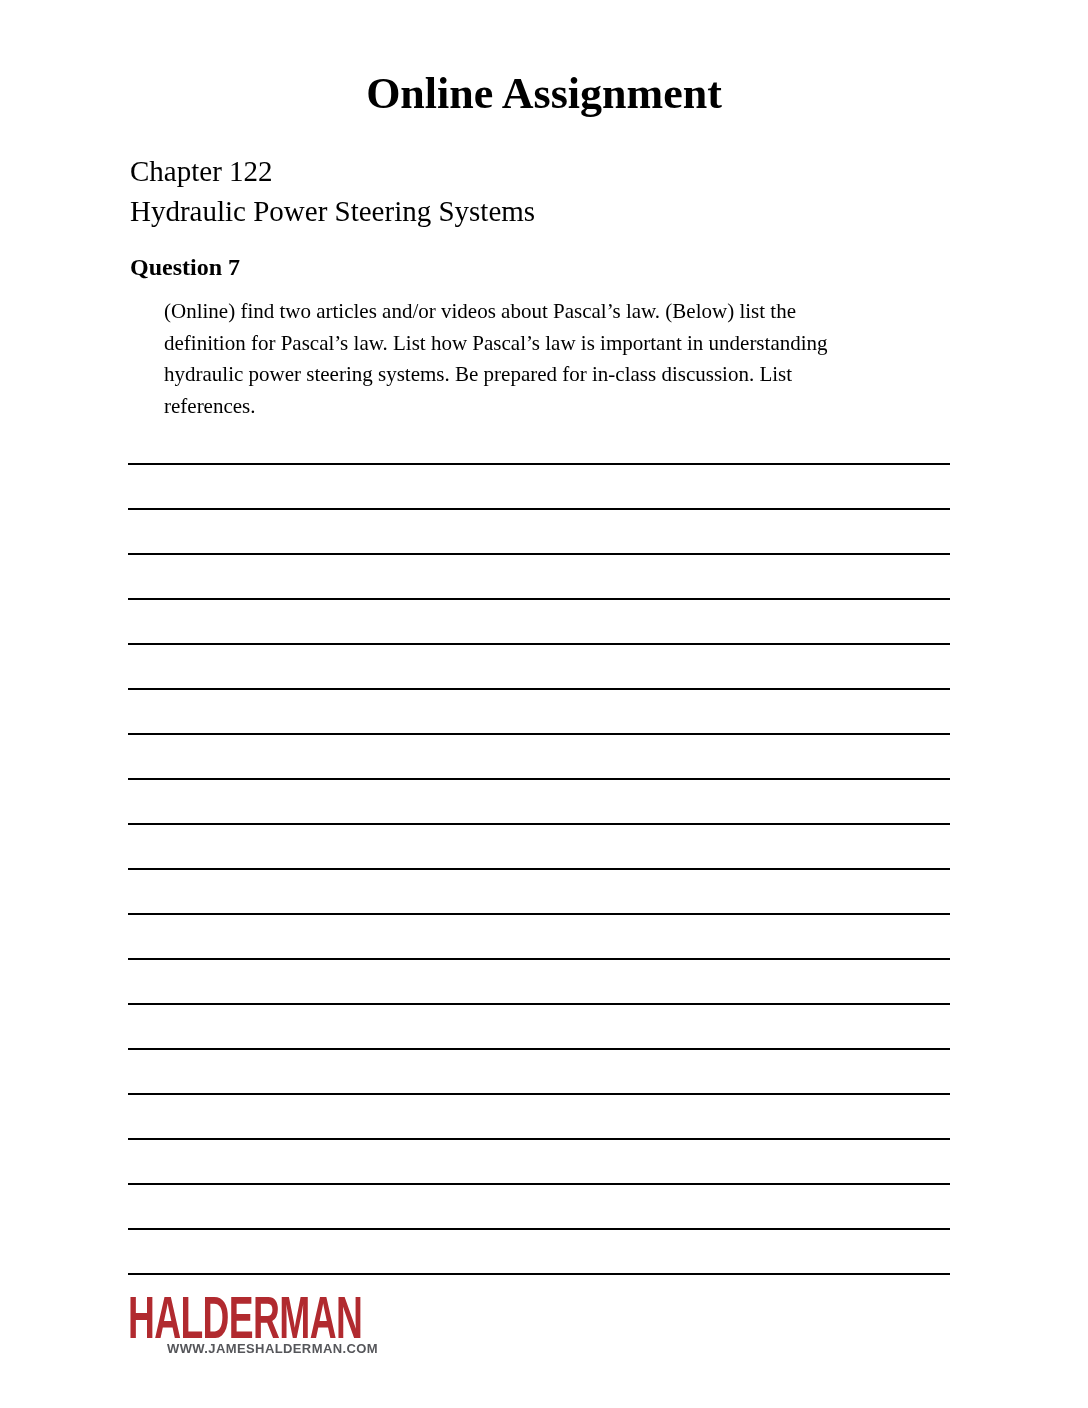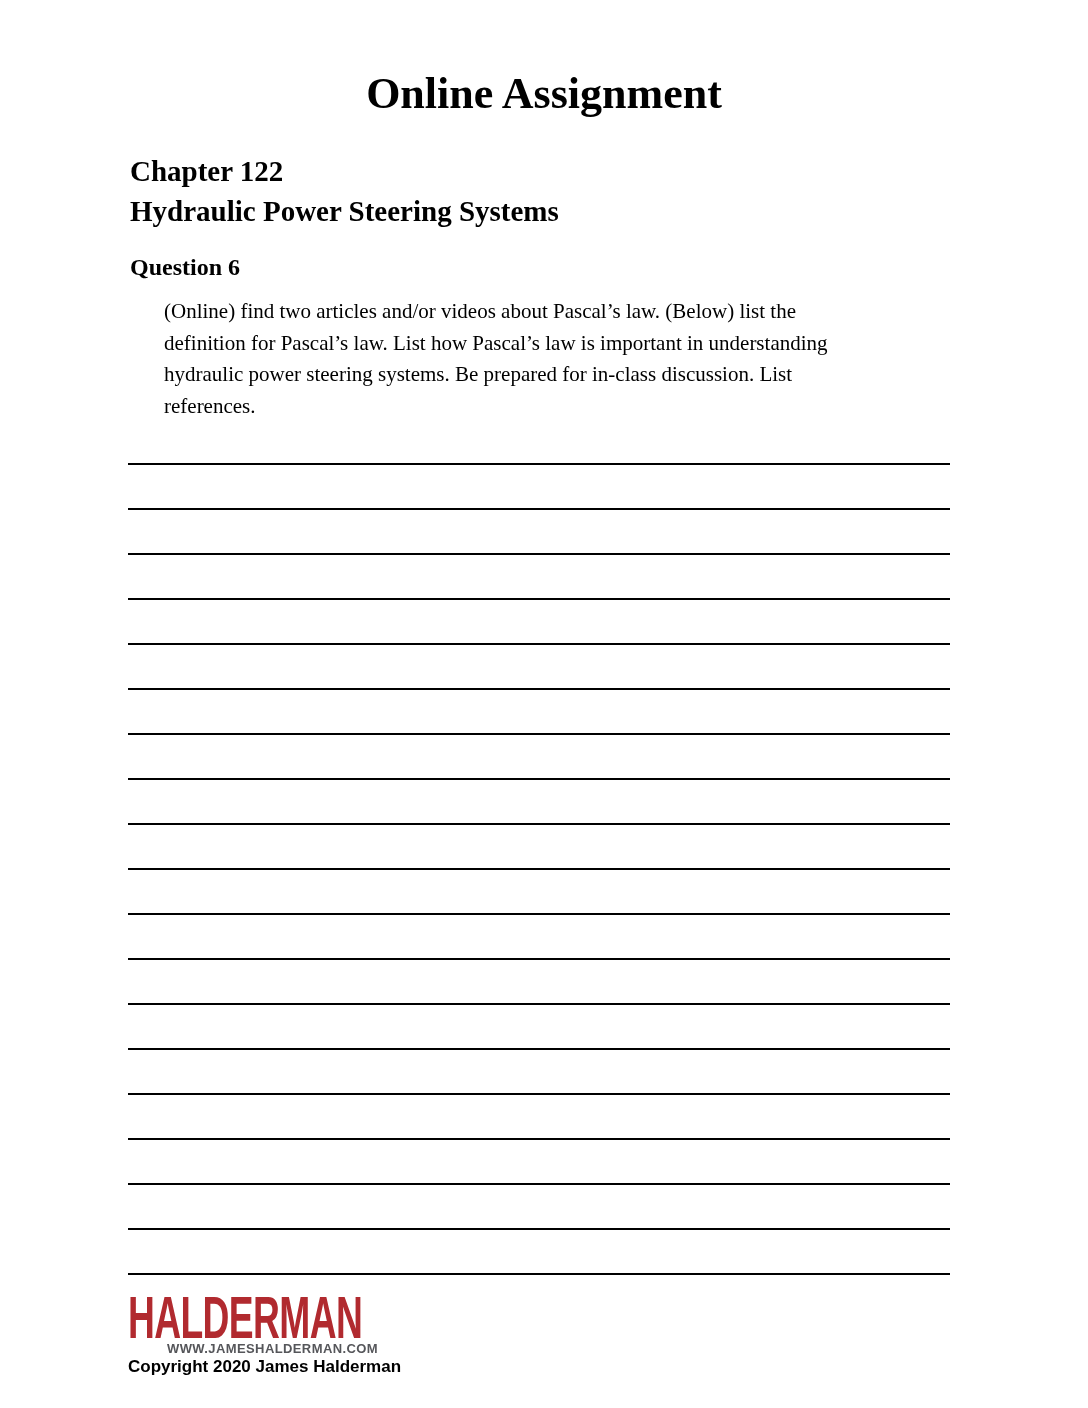--- a/index.html
+++ b/index.html
@@ -26,29 +26,29 @@
     font-size: 44px;
     font-weight: bold;
     line-height: 52px;
     font-family: "Liberation Serif", serif;
   }
   .chapter-number {
     position: absolute;
     top: 152px;
     left: 130px;
     font-size: 29px;
-    font-weight: bold;
+    font-weight: normal;
     line-height: 38px;
   }
   .chapter-title {
     position: absolute;
     top: 192px;
     left: 130px;
     font-size: 29px;
-    font-weight: bold;
+    font-weight: normal;
     line-height: 38px;
   }
   .question-label {
     position: absolute;
     top: 252px;
     left: 130px;
     font-size: 24px;
     font-weight: bold;
     line-height: 30px;
   }
@@ -109,21 +109,21 @@
 <body>
 
 <div class="page">
 
   <h1 class="doc-title">Online Assignment</h1>
 
   <div class="chapter-number">Chapter 122</div>
 
   <div class="chapter-title">Hydraulic Power Steering Systems</div>
 
-  <div class="question-label">Question 6</div>
+  <div class="question-label">Question 7</div>
 
   <div class="question-text">(Online) find two articles and/or videos about Pascal’s law. (Below) list the
 definition for Pascal’s law. List how Pascal’s law is important in understanding
 hydraulic power steering systems. Be prepared for in-class discussion. List
 references.</div>
 
   <div class="answer-lines">
       <div class="answer-line"></div>
       <div class="answer-line"></div>
       <div class="answer-line"></div>
@@ -141,16 +141,15 @@
       <div class="answer-line"></div>
       <div class="answer-line"></div>
       <div class="answer-line"></div>
       <div class="answer-line"></div>
       <div class="answer-line"></div>
     </div>
 
   <div class="footer">
     <div class="logo-text" style="color: rgb(177, 42, 47);">HALDERMAN</div>
     <div class="logo-url" style="color: rgb(85, 86, 90);">WWW.JAMESHALDERMAN.COM</div>
-    <div class="copyright">Copyright 2020 James Halderman</div>
   </div>
 
 </div>
 
 </body></html>

